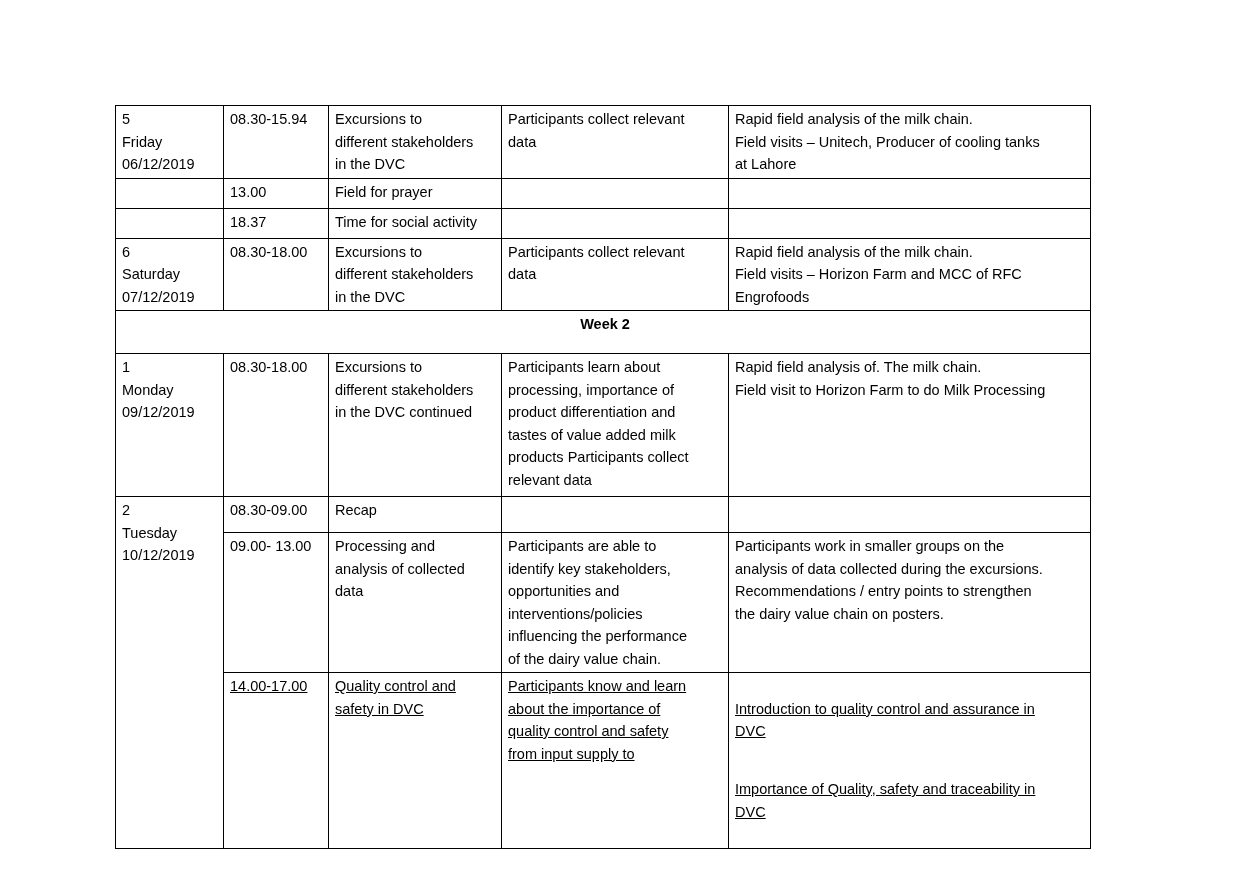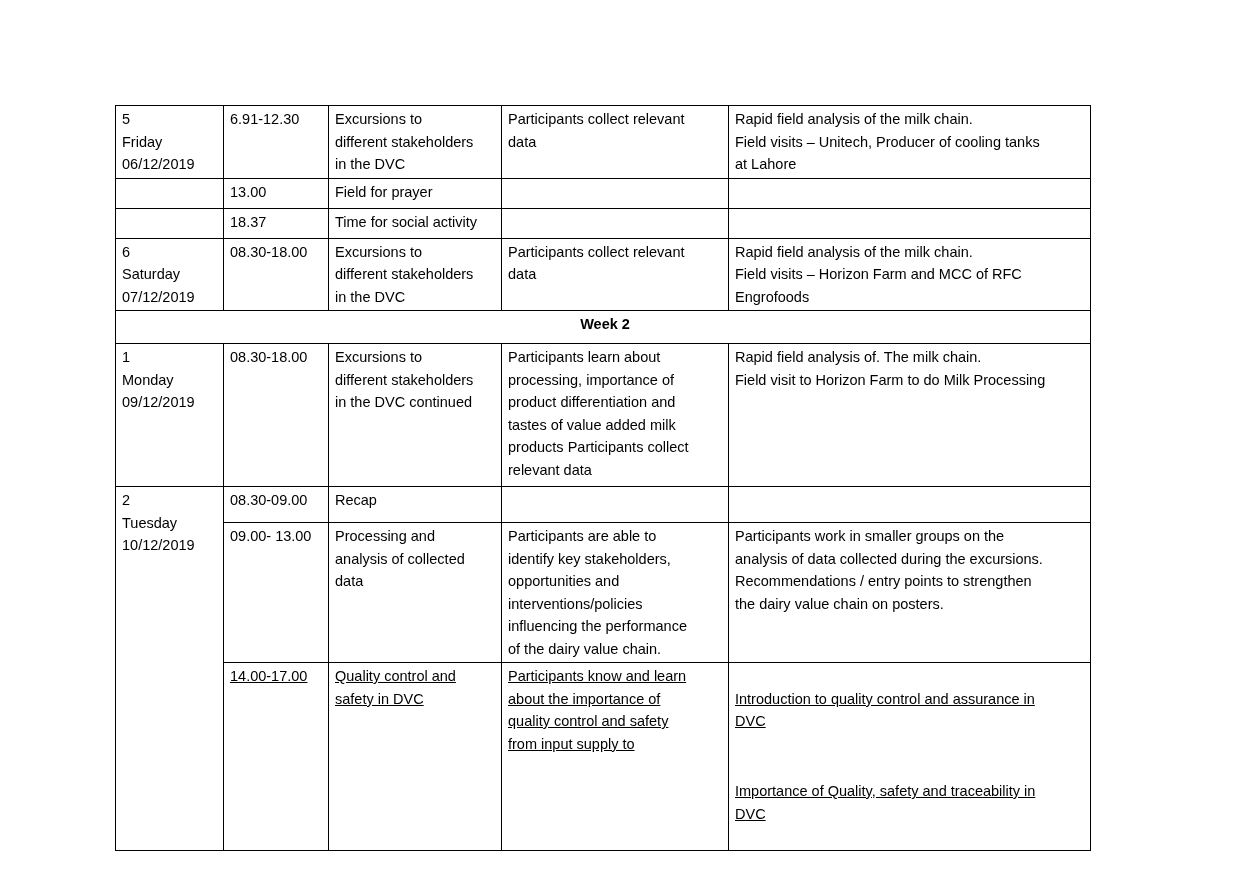--- a/index.html
+++ b/index.html
@@ -27,52 +27,52 @@
     vertical-align: top;
     padding: 2px 2px 2px 6px;
     font-size: 14.5px;
     line-height: 22.5px;
     white-space: pre-line;
     overflow: hidden;
   }
   tr.h72  { height: 72px; }
   tr.h30  { height: 30px; }
   tr.h71  { height: 71px; }
-  tr.h33  { height: 33px; }
+  tr.h33  { height: 43px; }
   tr.h143 { height: 143px; }
   tr.h36  { height: 36px; }
   tr.h140 { height: 140px; margin-top: 24px; }
   tr.h106 { height: 106px; text-decoration: underline; }
   td.week-cell {
     text-align: center;
     font-weight: bold;
     vertical-align: middle;
     padding: 2px;
   }
-  .para2 { margin-top: 25px; }
+  .para2 { margin-top: 13px; }
 </style>
 </head>
 <body>
 
 <div class="page">
   <table class="schedule">
     <colgroup>
       <col style="width:108px">
       <col style="width:105px">
       <col style="width:173px">
       <col style="width:227px">
       <col style="width:362px">
     </colgroup>
 
     <tbody>
         <tr class="h72">
       <td>5
 Friday
 06/12/2019</td>
-      <td>6.91-12.30</td>
+      <td>08.30-15.94</td>
       <td>Excursions to
 different stakeholders
 in the DVC</td>
       <td>Participants collect relevant
 data</td>
       <td>Rapid field analysis of the milk chain.
 Field visits – Unitech, Producer of cooling tanks
 at Lahore</td>
     </tr>
 

